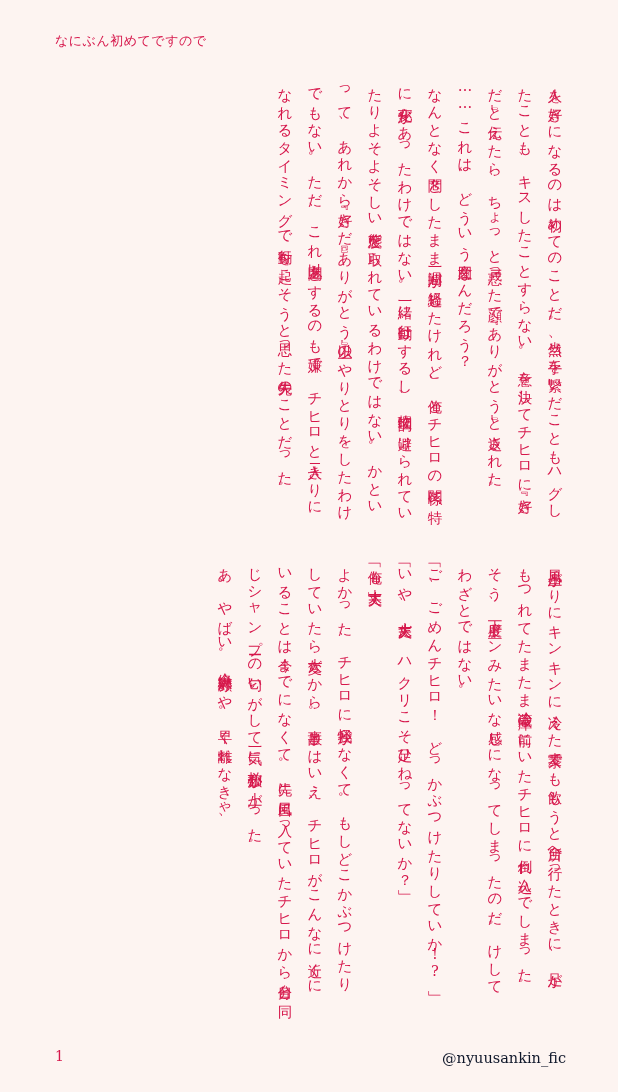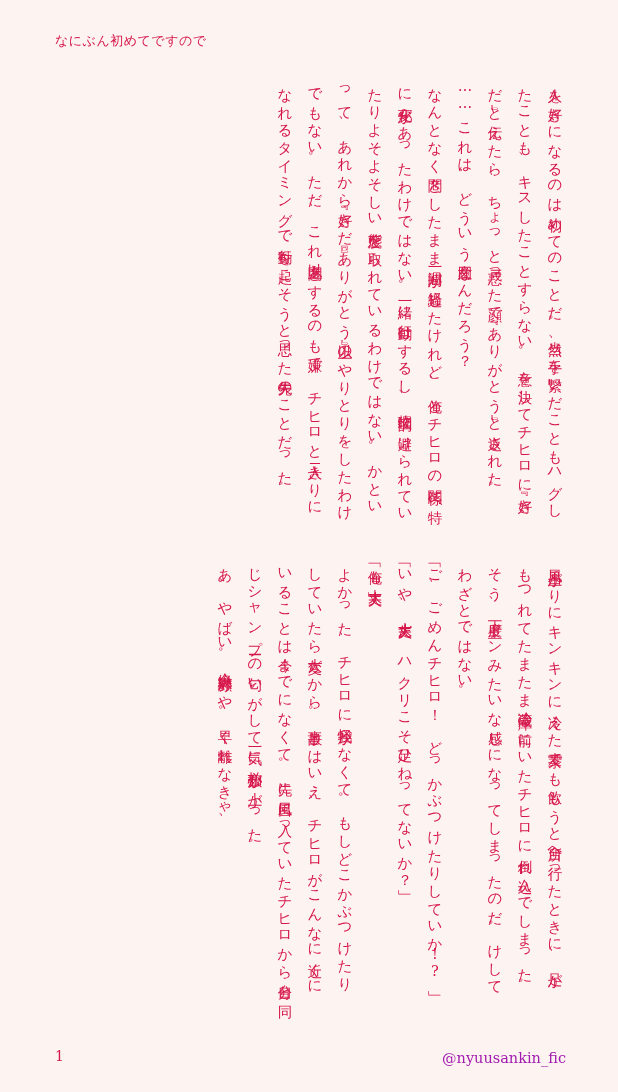--- a/index.html
+++ b/index.html
@@ -62,21 +62,21 @@
     font-size: 14px;
     font-family: "DejaVu Serif", serif;
     color: #d6174b;
   }
   .footer-handle {
     position: absolute;
     bottom: 26px;
     right: 52px;
     font-size: 14.5px;
     font-family: "DejaVu Serif", serif;
-    color: #a21caf;
+    color: #0f172a;
   }
 </style>
 </head>
 <body>
 
 <div class="page">
 
   <div class="header-title">なにぶん初めてですので</div>
 
   <div class="vcol-block" id="block-upper">人を好きになるのは初めてのことだ。当然、手を繋いだこともハグしたことも、キスしたことすらない。意を決してチヒロに『好きだ』と伝えたら、ちょっと戸惑った顔で『ありがとう』と返された。

